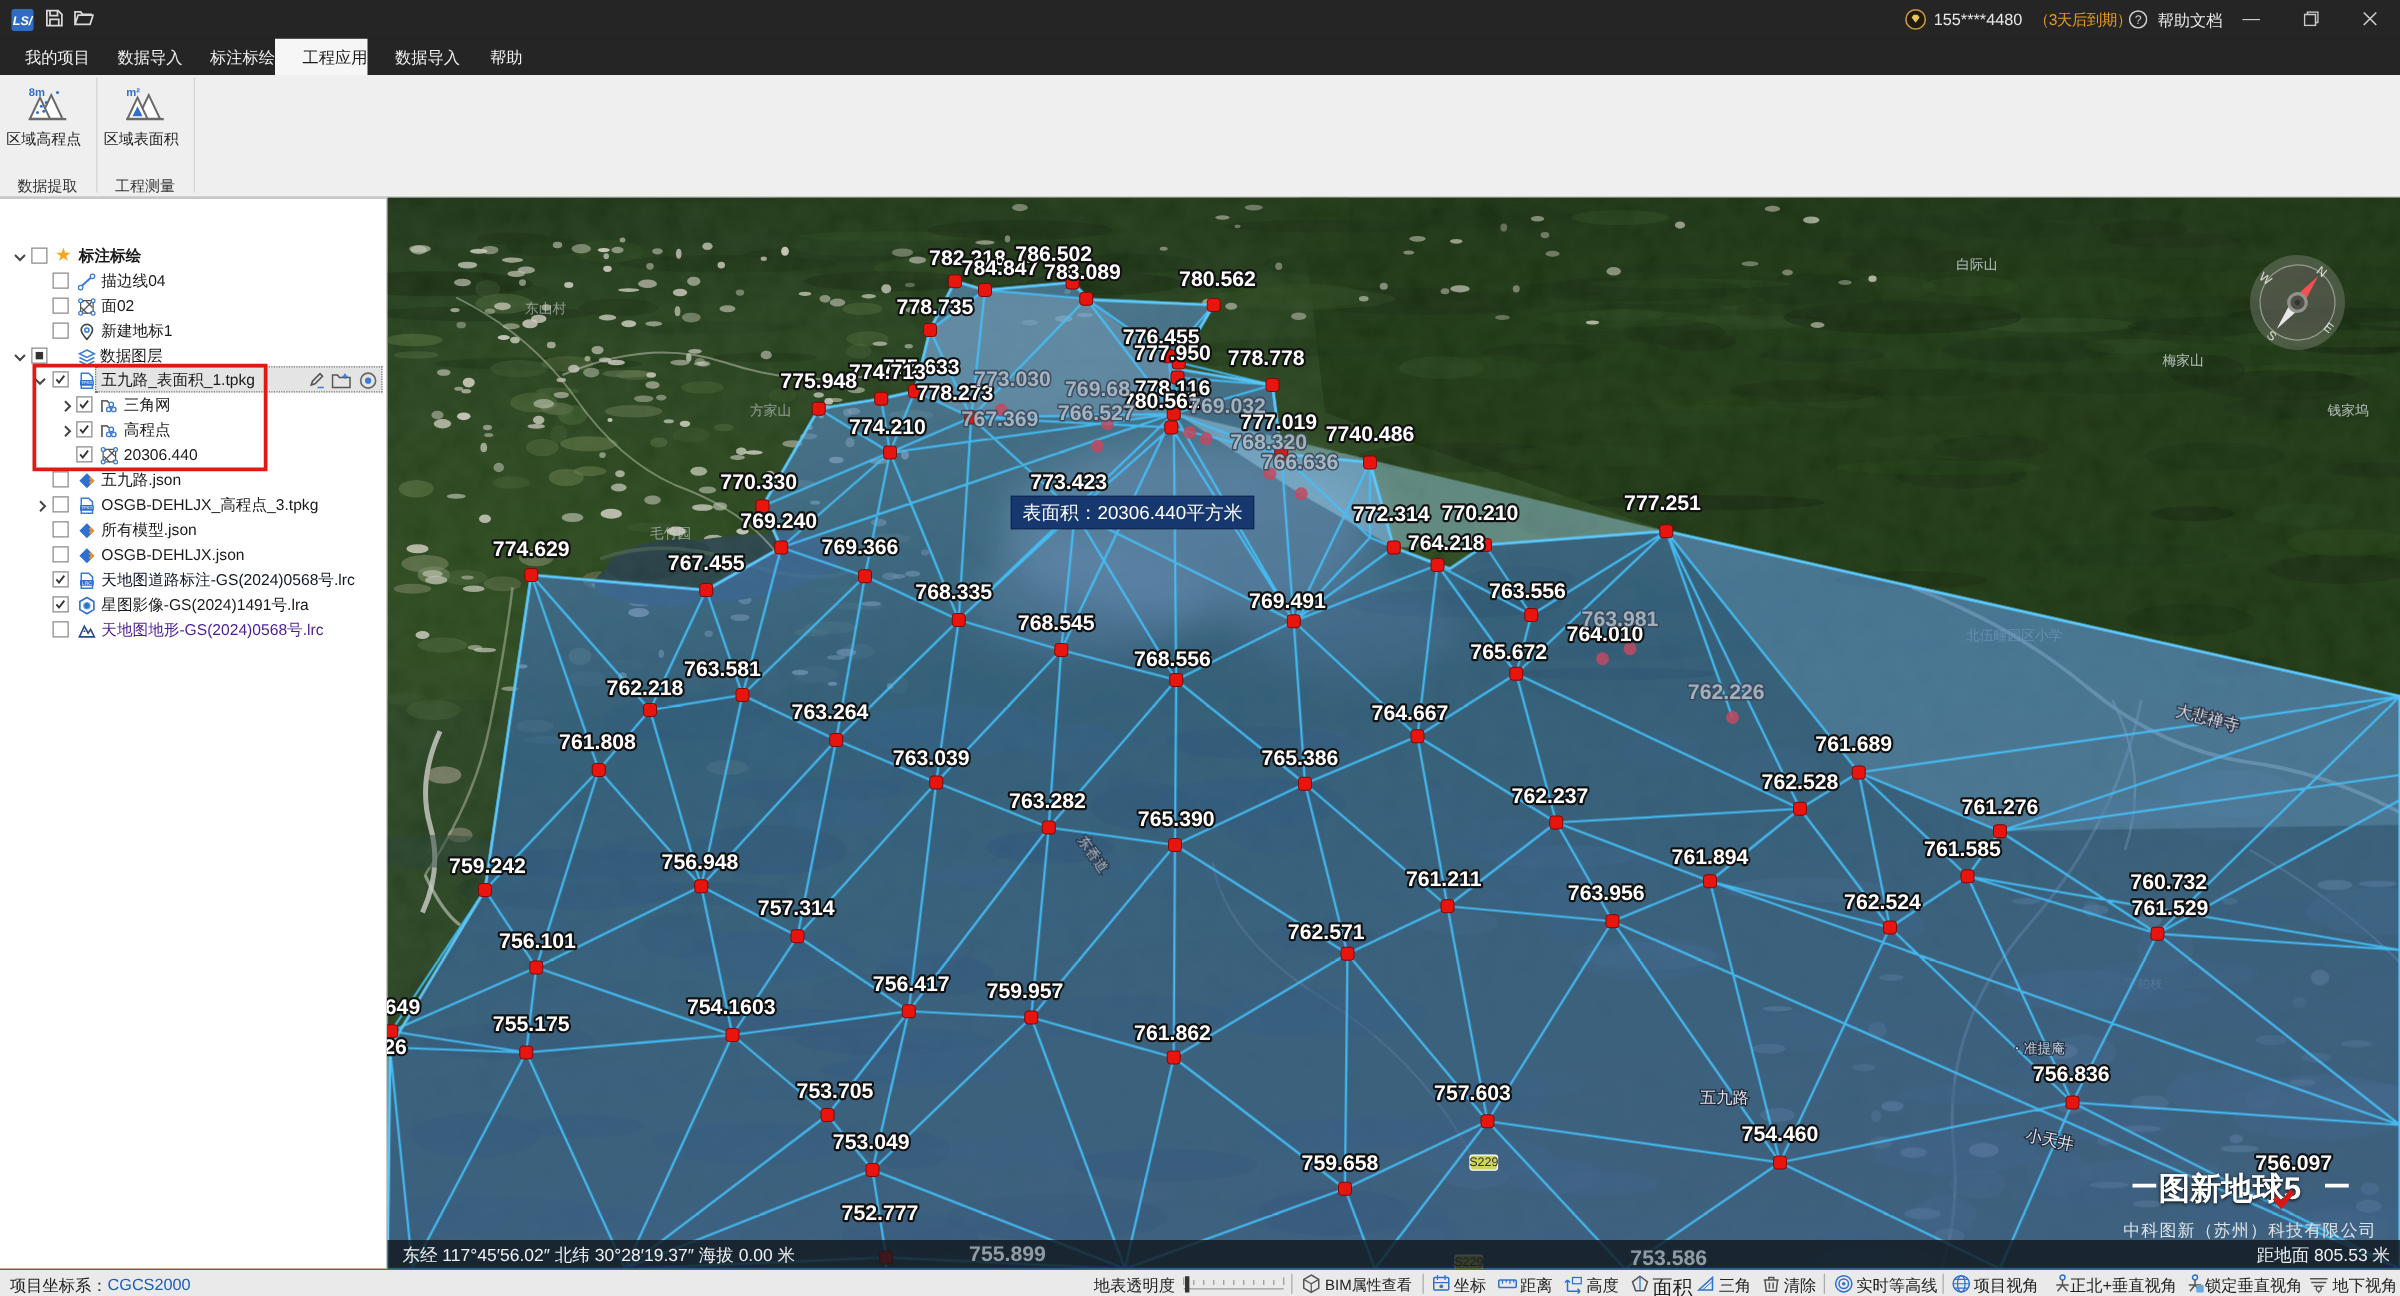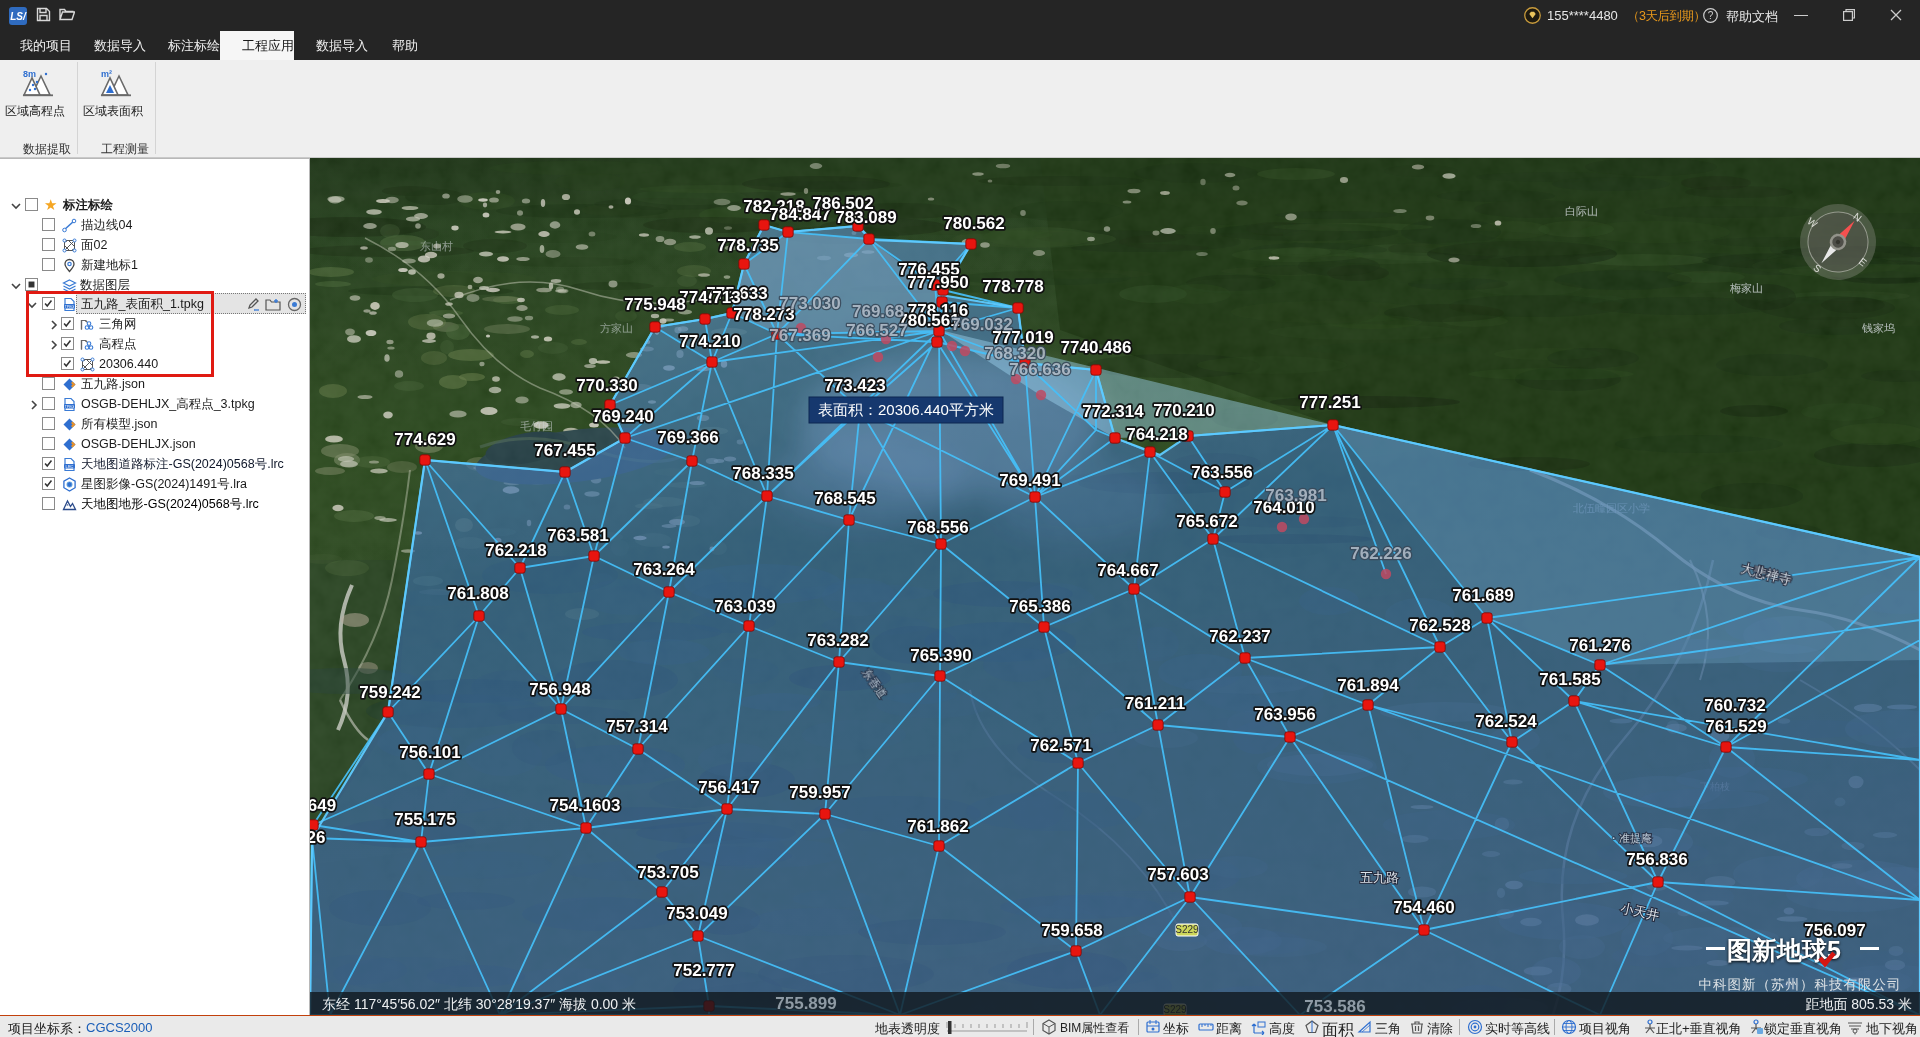--- a/index.html
+++ b/index.html
@@ -6,21 +6,21 @@
 html,body{width:1920px;height:1037px;overflow:hidden;font-family:"Liberation Sans",sans-serif;background:#1e1e1e}
 .titlebar{position:absolute;left:0;top:0;width:1920px;height:31px;background:#252525;color:#e8e8e8}
 .title-center{position:absolute;left:0;right:0;top:10px;text-align:center;font-size:12px;color:#e0e0e0}
 .tb-ico{position:absolute;top:7px}
 .tb-right{position:absolute;top:0;right:0;height:31px;font-size:13px;color:#e6e6e6}
 .menubar{position:absolute;left:0;top:31px;width:1920px;height:29px;background:#252525}
 .mtab{position:absolute;top:0;height:29px;line-height:29px;font-size:13px;color:#f0f0f0;text-align:right}
 .mtab.active{background:#f6f6f6;color:#1a1a1a}
 .ribbon{position:absolute;left:0;top:60px;width:1920px;height:98px;background:#efefef;border-bottom:1px solid #c9c9c9}
 .rsep{position:absolute;top:2px;height:92px;width:1px;background:#d4d4d4}
-.rlabel{position:absolute;top:81px;font-size:12px;color:#333;text-align:right}
+.rlabel{position:absolute;top:81px;font-size:12px;color:#333;text-align:center}
 .rbtn{position:absolute;top:43px;font-size:12px;color:#222;}
 .panel{position:absolute;left:0;top:158px;width:310px;height:857px;background:#fff;border-right:1px solid #b8b8b8;border-top:1px solid #b8b8b8}
 .phead{position:absolute;left:1px;top:0;width:305px;height:31px;background:#f2f2f2;border-bottom:1px solid #d8d8d8}
 .phead b{position:absolute;left:13px;top:8px;font-size:13px;color:#111}
 .tree{position:absolute;left:0;top:32px;width:306px;font-size:12.5px;color:#1a1a1a}
 .trow{position:absolute;height:20px;line-height:20px;white-space:nowrap}
 .cb{position:absolute;width:13px;height:13px;border:1px solid #8a8a8a;background:#fff;top:3px}
 .statusbar{position:absolute;left:0;top:1015px;width:1920px;height:22px;background:#eaeaea;border-top:1px solid #c2410c;font-size:13px;color:#222}
 .sb-item{position:absolute;top:3px;white-space:nowrap}
 .map{position:absolute;left:310px;top:158px;width:1610px;height:857px;overflow:hidden}
@@ -285,21 +285,21 @@
           <path d="M5.5 6.5l2-1.5 2 1.5v2l-2 1.5-2-1.5z" fill="#2f6fd0"></path>
         </svg>
         <span style="position:absolute;left:81px;top:0;color:#1a1a1a">星图影像-GS(2024)1491号.lra</span>
       </div>
 <div class="trow" style="left:0;top:303px;width:306px">
         <svg class="cb" style="left:42px" width="13" height="13" viewBox="0 0 13 13"></svg>
         <svg style="position:absolute;left:62px;top:3px" width="15" height="15" viewBox="0 0 15 15">
           <path d="M1.5 12.5L5.5 4l3 5.5 2-3 3 6z" fill="none" stroke="#2a4a8a" stroke-width="1.3"></path>
           <path d="M4.5 8.5l1-1.5 1 1.5" fill="#2a4a8a"></path>
         </svg>
-        <span style="position:absolute;left:81px;top:0;color:#000000">天地图地形-GS(2024)0568号.lrc</span>
+        <span style="position:absolute;left:81px;top:0;color:#4c1d95">天地图地形-GS(2024)0568号.lrc</span>
       </div>
   </div>
   <div class="redbox"></div>
 </div>
 
 <div class="map">
 <svg width="1610" height="857" viewBox="310 158 1610 857">
   <defs>
     <linearGradient id="bgG" x1="0" y1="0" x2="0" y2="1">
       <stop offset="0" stop-color="#24401d"></stop>

